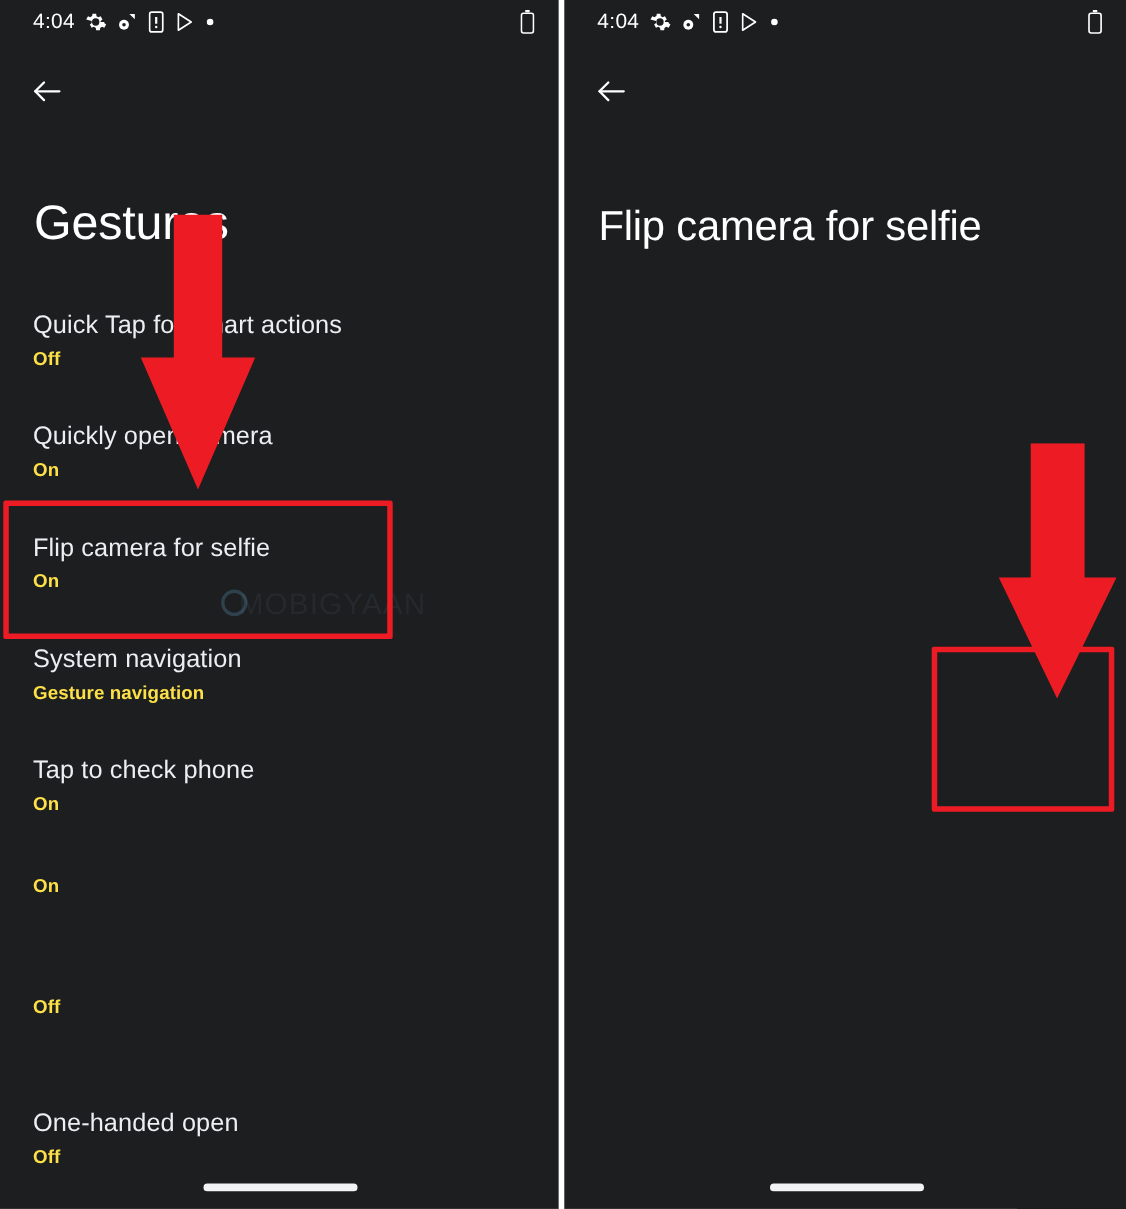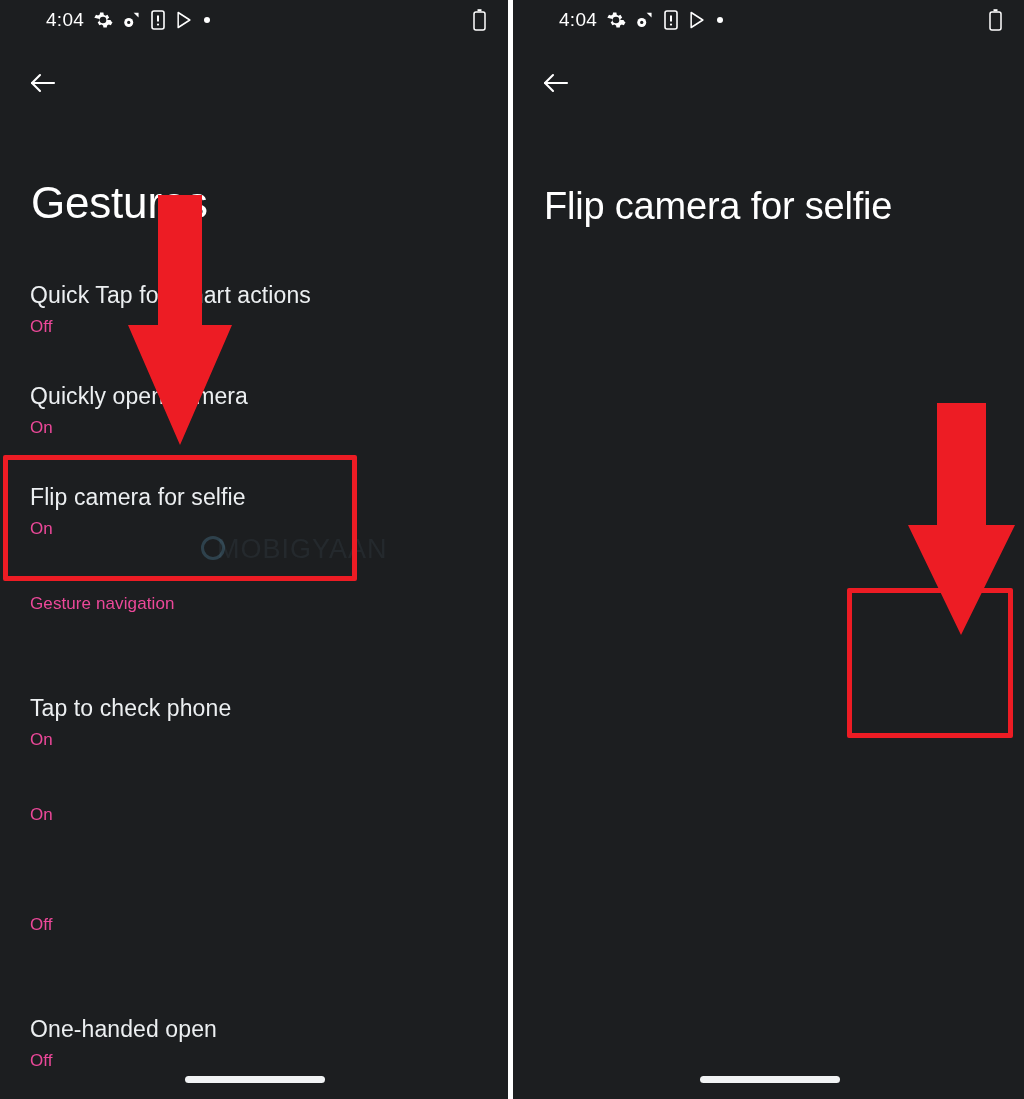--- a/index.html
+++ b/index.html
@@ -20,21 +20,21 @@
 
   .divider {
     position:absolute; left:508px; top:0; width:5px; height:1099px;
     background:#ffffff;
   }
 
   
   .statusbar {
     position:absolute; top:0; left:0; right:0; height:40px;
     display:flex; align-items:center; gap:9px;
-    padding:0 22px 0 46px; color:#fff;
+    padding:0 22px 0 30px; color:#fff;
   }
   .clock { font-size:19px; font-weight:500; letter-spacing:.3px; }
   .sb-icon { display:flex; align-items:center; justify-content:center; }
   .sb-spacer { flex:1; }
 
   
   .backbtn {
     position:absolute; left:22px; top:62px;
     width:42px; height:42px; display:flex; align-items:center; justify-content:center;
   }
@@ -47,21 +47,21 @@
   .left .page-title  { top:178px; }
   .right .page-title { top:185px; font-size:38px; }
 
   .settings-list { position:absolute; left:0; right:0; top:282px; }
   .list-item { position:relative; padding:0 30px; height:101px; }
   .li-title {
     color:#eceff1; font-size:23px; font-weight:400; line-height:26px;
     letter-spacing:.1px;
   }
   .li-sub {
-    color:#ec4899; font-size:17px; font-weight:400; margin-top:9px;
+    color:#fde047; font-size:17px; font-weight:700; margin-top:9px;
     letter-spacing:.1px;
   }
 
   
   .watermark {
     position:absolute; font-weight:400; letter-spacing:1px;
     color:rgba(120,160,180,.09);
     pointer-events:none; white-space:nowrap;margin-left:24px;
   }
   .wm-left { left:193px; top:534px; font-size:27px; }
@@ -152,20 +152,21 @@
       </div>
       <div class="list-item">
         <div class="li-title">Quickly open camera</div>
         <div class="li-sub">On</div>
       </div>
       <div class="list-item">
         <div class="li-title">Flip camera for selfie</div>
         <div class="li-sub">On</div>
       </div>
       <div class="list-item">
+        <div class="li-title">System navigation</div>
         <div class="li-sub">Gesture navigation</div>
       </div>
       <div class="list-item">
         <div class="li-title">Tap to check phone</div>
         <div class="li-sub">On</div>
       </div>
       <div class="list-item">
         <div class="li-sub">On</div>
       </div>
       <div class="list-item">

